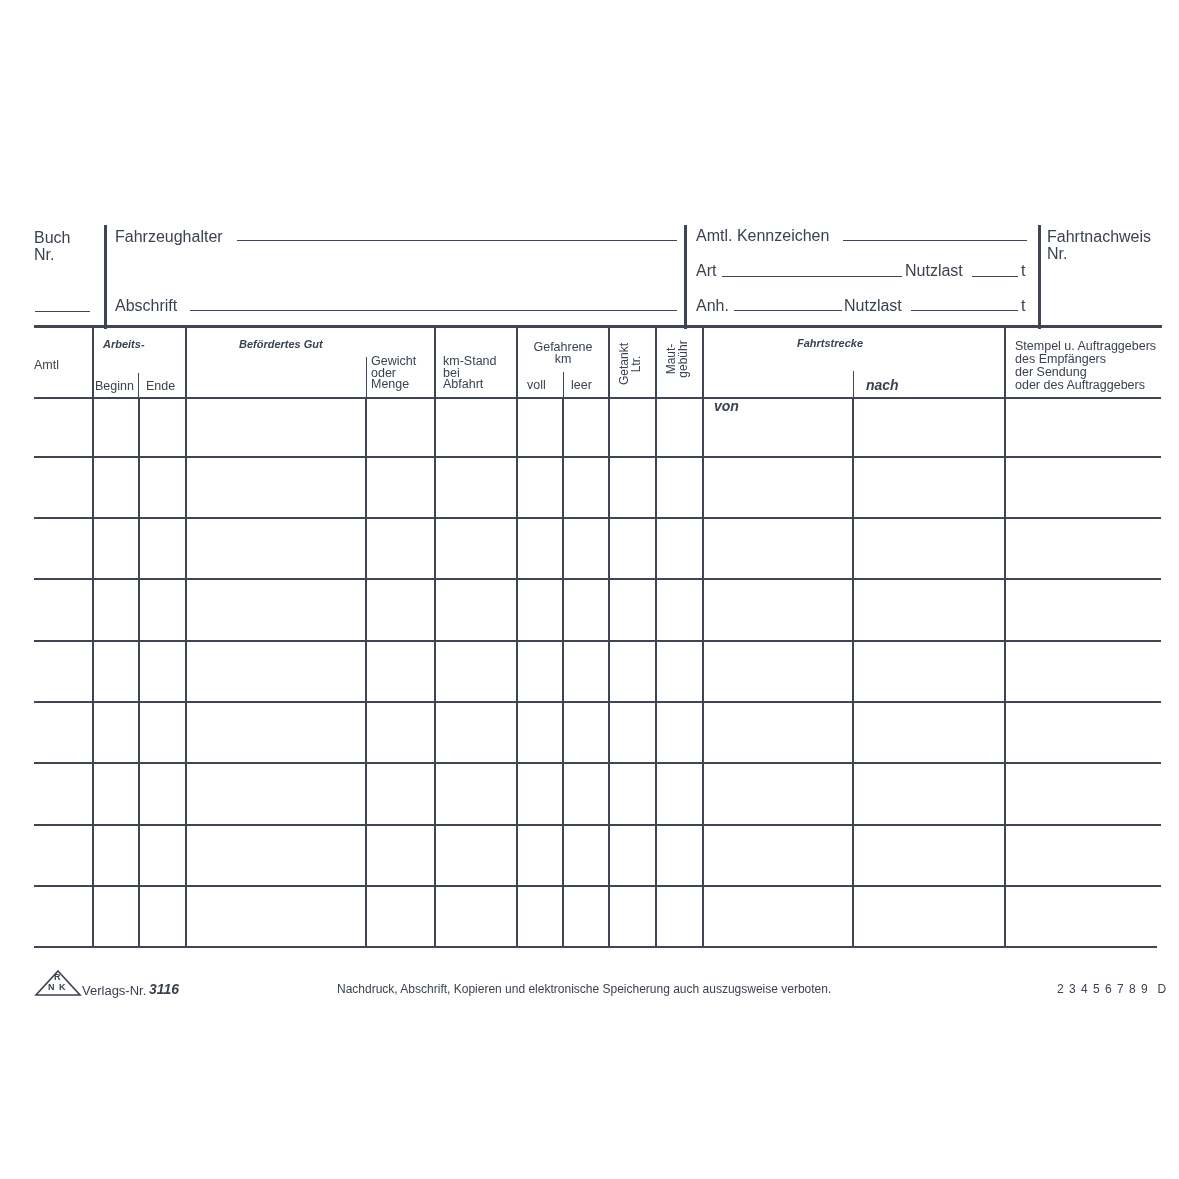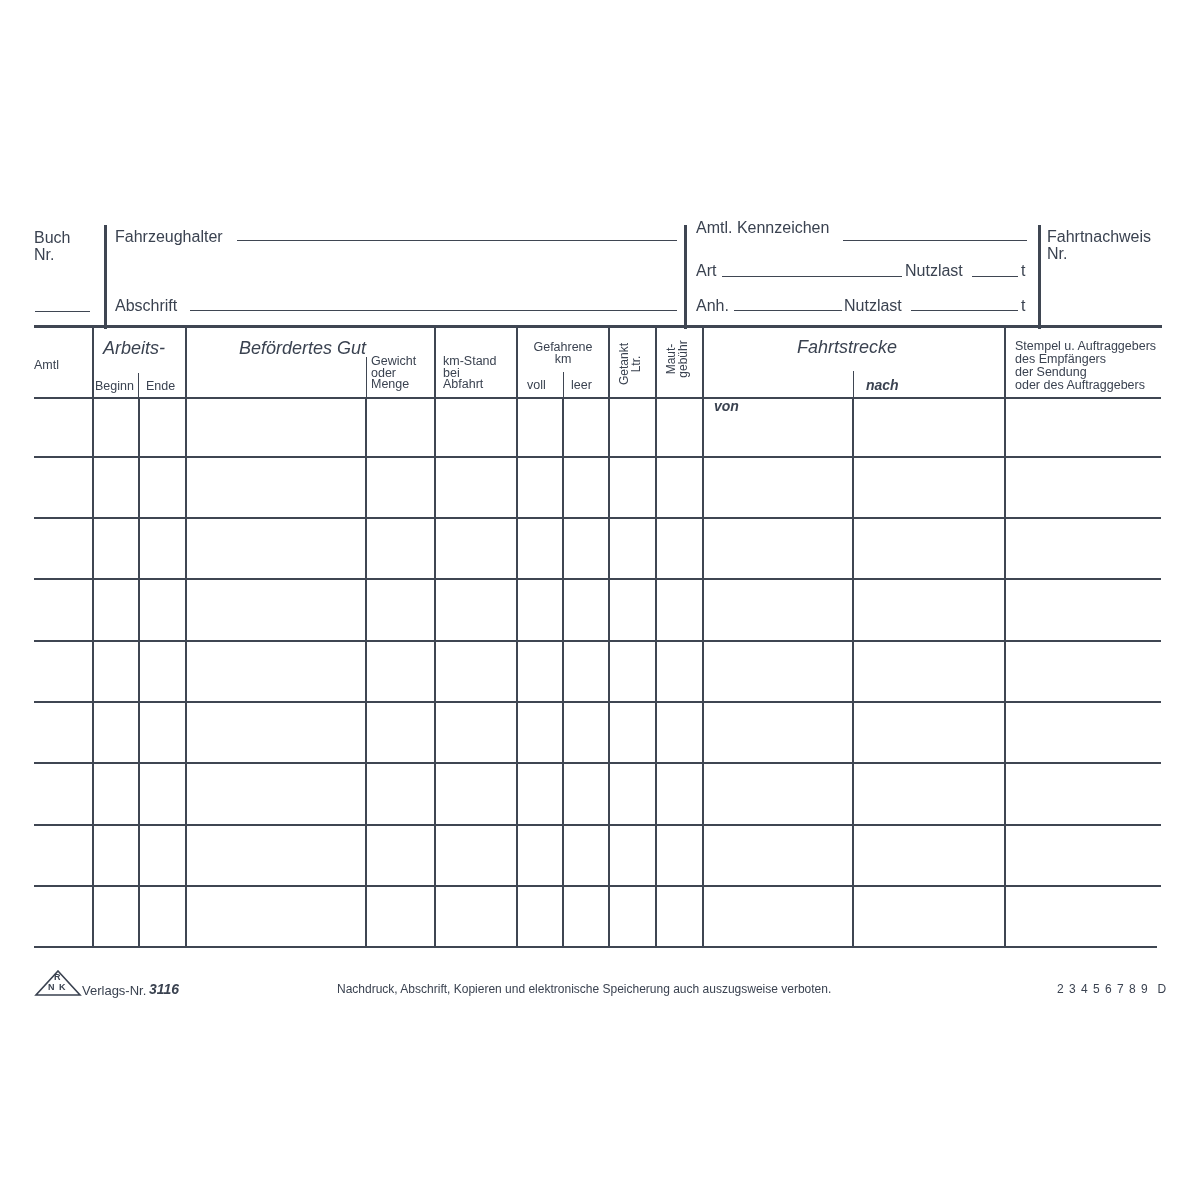--- a/index.html
+++ b/index.html
@@ -5,21 +5,21 @@
   html, body { margin: 0; padding: 0; background: #ffffff; }
   body { width: 1179px; height: 1179px; position: relative; overflow: hidden;
          font-family: "Liberation Sans", sans-serif; color: #3a4250; }
   .abs { position: absolute; }
   .txt { position: absolute; white-space: nowrap; line-height: 1; text-align: right; }
   .hl { position: absolute; background: #3f4652; }
   .vl { position: absolute; background: #3f4652; }
   .fill { position: absolute; border-bottom: 1.3px solid #3f4652; }
   .f16 { font-size: 16px; }
   .f13 { font-size: 12.5px; }
-  .bi17 { font-size: 18px; font-weight: normal; font-style: italic; }
+  .bi17 { font-size: 11px; font-weight: bold; font-style: italic; }
   .bi14 { font-size: 14px; font-weight: bold; font-style: italic; }
   .stack { position: absolute; font-size: 12.5px; line-height: 11.5px; white-space: nowrap; }
   .rot { position: absolute; font-size: 12px; line-height: 12px; white-space: nowrap;
          transform: rotate(-90deg); transform-origin: left top; text-align: center; }
   .cell { position: absolute; }
 </style>
 </head>
 <body>
 
 <div>
@@ -31,21 +31,21 @@
   <div class="vl" style="left:104px;top:225px;width:3px;height:104px;"></div>
 
   <div class="txt f16" style="left:115px;top:229px;">Fahrzeughalter</div>
   <div class="fill" style="left:237px;top:226px;width:440px;height:14px;"></div>
 
   <div class="txt f16" style="left:115px;top:298px;">Abschrift</div>
   <div class="fill" style="left:190px;top:296px;width:487px;height:14px;"></div>
 
   <div class="vl" style="left:684px;top:225px;width:3px;height:104px;"></div>
 
-  <div class="txt f16" style="left:696px;top:220px;">Amtl. Kennzeichen</div>
+  <div class="txt f16" style="left:696px;top:228px;">Amtl. Kennzeichen</div>
   <div class="fill" style="left:843px;top:226px;width:184px;height:14px;"></div>
 
   <div class="txt f16" style="left:696px;top:263px;">Art</div>
   <div class="fill" style="left:722px;top:262px;width:180px;height:14px;"></div>
   <div class="txt f16" style="left:905px;top:263px;">Nutzlast</div>
   <div class="fill" style="left:972px;top:262px;width:46px;height:14px;"></div>
   <div class="txt f16" style="left:1021px;top:263px;">t</div>
 
   <div class="txt f16" style="left:696px;top:298px;">Anh.</div>
   <div class="fill" style="left:734px;top:296px;width:108px;height:14px;"></div>

